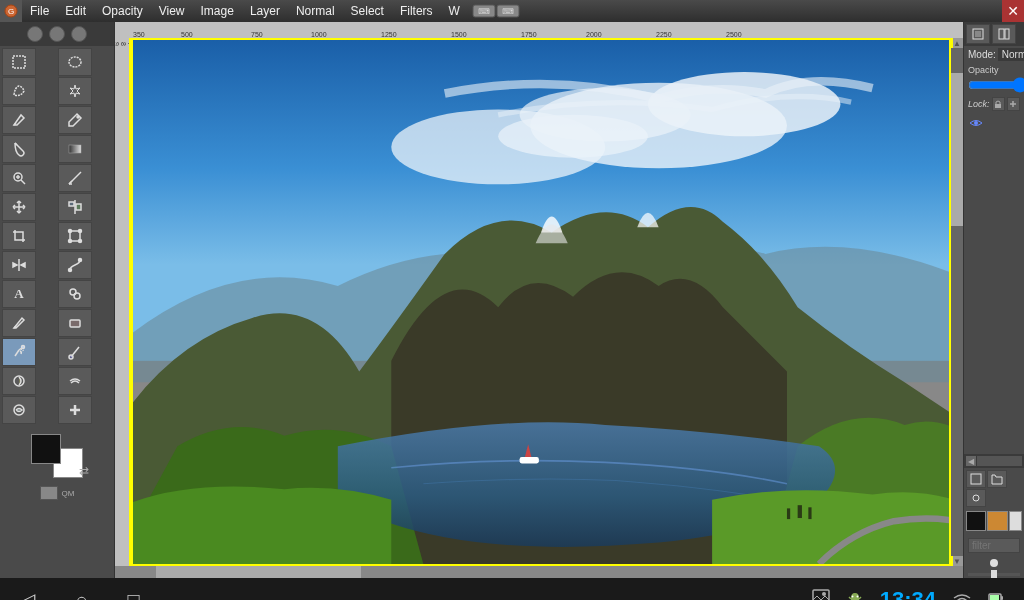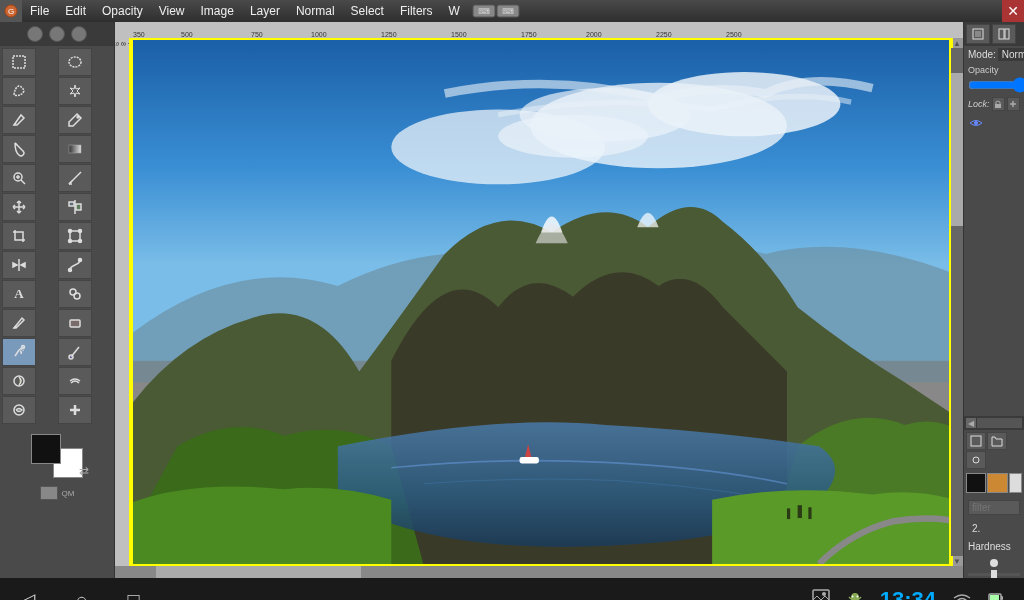--- a/index.html
+++ b/index.html
@@ -544,23 +544,20 @@
     <div style="display:flex;gap:1px;padding:2px;">
       <div style="width:22px;height:20px;background:#111;border:1px solid #888;"></div>
       <div style="width:22px;height:20px;background:#cc8833;border:1px solid #888;"></div>
       <div style="width:14px;height:20px;background:#ddd;border:1px solid #888;"></div>
     </div>
 
     <div id="filter-row">
       <input type="text" class="filter-input" placeholder="filter" style="">
     </div>
 
-    <div style="padding:1px 4px;">
-      <span class="hardness-label">2. Hardness</span>
-    </div>
 
     <div style="display:flex;justify-content:center;align-items:center;padding:4px;">
       <div style="width:8px;height:8px;background:#ddd;border-radius:50%;"></div>
     </div>
 
     <div style="padding:2px 4px;">
       <div style="height:3px;background:#555;width:100%;position:relative;">
         <div style="position:absolute;left:50%;top:-3px;width:6px;height:8px;background:#ddd;transform:translateX(-50%);"></div>
       </div>
     </div>

